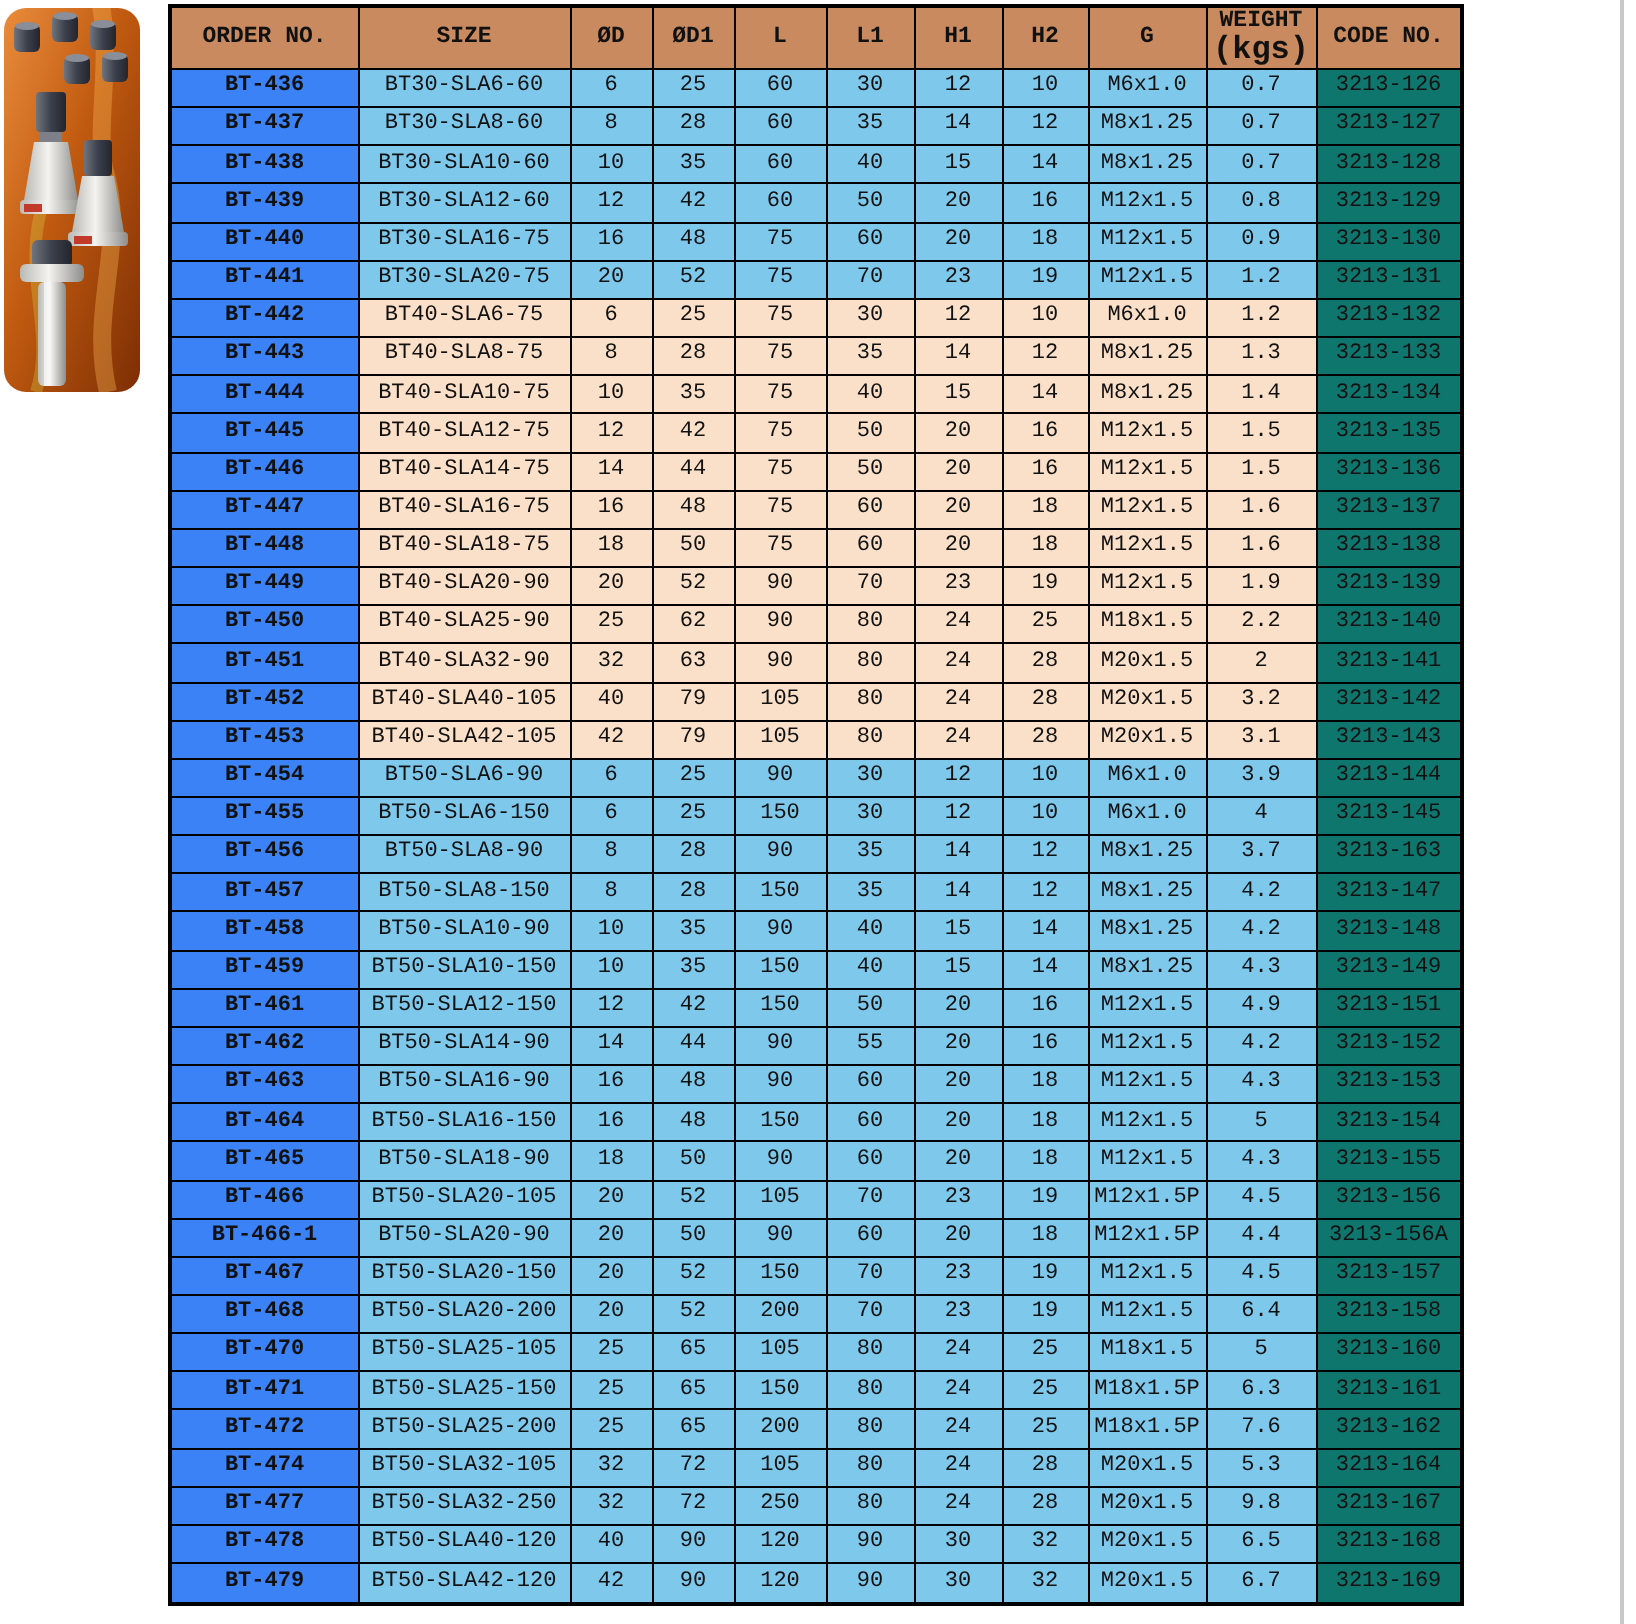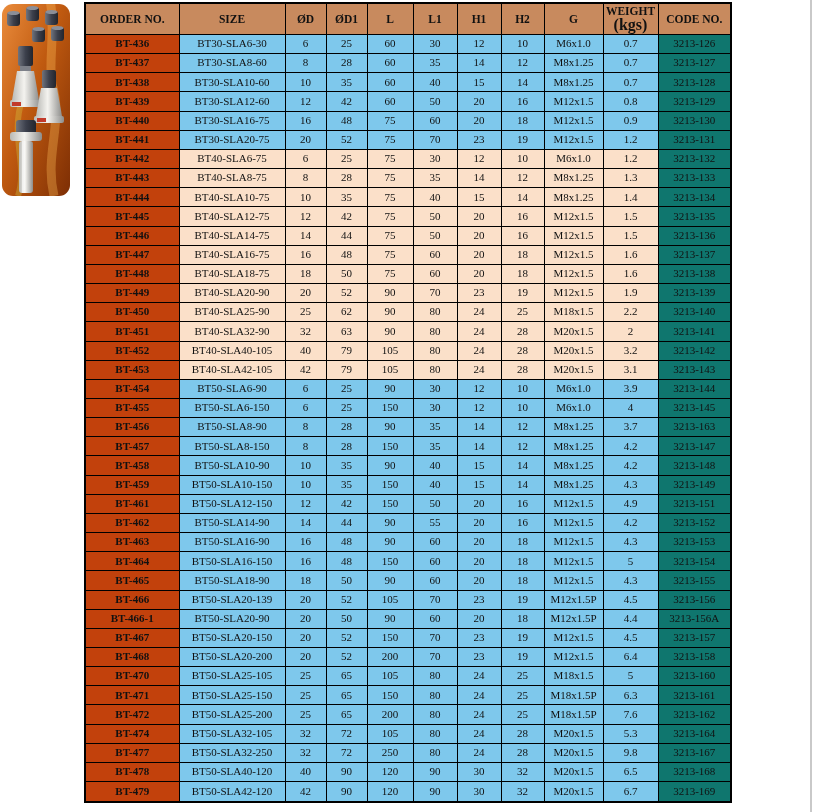--- a/index.html
+++ b/index.html
@@ -1,28 +1,28 @@
 <!DOCTYPE html>
 <html><head>
 <meta charset="utf-8">
 <style>
   html,body{margin:0;padding:0;background:#ffffff;}
   .page{position:relative;width:818px;height:812px;background:#ffffff;overflow:hidden;
-        font-family:Liberation Serif, serif;}
+        font-family:Liberation Mono, monospace;}
   .product-photo{position:absolute;left:2px;top:4px;width:68px;height:192px;}
   .product-photo svg{display:block;}
   .page-edge{position:absolute;left:810px;top:0;width:2px;height:812px;background:#c9c9c9;}
 
   table.spec{position:absolute;left:84px;top:2px;width:646px;height:801px;
              border-collapse:collapse;table-layout:fixed;border:2px solid #000;}
   table.spec th, table.spec td{border:1px solid #000;padding:0;text-align:center;
              font-size:11px;line-height:1.05;color:#111;overflow:hidden;white-space:nowrap;}
   table.spec thead th{background:#c88a5e;font-weight:bold;height:30px;font-size:11.5px;}
   table.spec thead th .sub{font-size:16px;font-weight:bold;}
-  td.order{background:#c2410c;font-weight:bold;}
+  td.order{background:#3b82f6;font-weight:bold;}
   td.code{background:#0f766e;}
   tr.blue td.mid{background:#7ec8ec;}
   tr.peach td.mid{background:#fbe0c9;}
   td.size-cell{text-align:left;padding-left:9px;}
 </style>
 </head>
 <body>
 
 <div class="page">
 
@@ -119,21 +119,21 @@
         <th>
           <div>WEIGHT</div>
           <div class="sub">(kgs)</div>
         </th>
         <th>CODE NO.</th>
       </tr>
     </thead>
     <tbody>
         <tr class="blue">
           <td class="order">BT-436</td>
-          <td class="mid size-cell">BT30-SLA6-30</td>
+          <td class="mid size-cell">BT30-SLA6-60</td>
           <td class="mid od-cell">6</td>
           <td class="mid od1-cell">25</td>
           <td class="mid l-cell">60</td>
           <td class="mid l1-cell">30</td>
           <td class="mid h1-cell">12</td>
           <td class="mid h2-cell">10</td>
           <td class="mid g-cell">M6x1.0</td>
           <td class="mid weight-cell">0.7</td>
           <td class="code">3213-126</td>
         </tr>
@@ -496,21 +496,21 @@
           <td class="mid l-cell">90</td>
           <td class="mid l1-cell">60</td>
           <td class="mid h1-cell">20</td>
           <td class="mid h2-cell">18</td>
           <td class="mid g-cell">M12x1.5</td>
           <td class="mid weight-cell">4.3</td>
           <td class="code">3213-155</td>
         </tr>
         <tr class="blue">
           <td class="order">BT-466</td>
-          <td class="mid size-cell">BT50-SLA20-139</td>
+          <td class="mid size-cell">BT50-SLA20-105</td>
           <td class="mid od-cell">20</td>
           <td class="mid od1-cell">52</td>
           <td class="mid l-cell">105</td>
           <td class="mid l1-cell">70</td>
           <td class="mid h1-cell">23</td>
           <td class="mid h2-cell">19</td>
           <td class="mid g-cell">M12x1.5P</td>
           <td class="mid weight-cell">4.5</td>
           <td class="code">3213-156</td>
         </tr>

